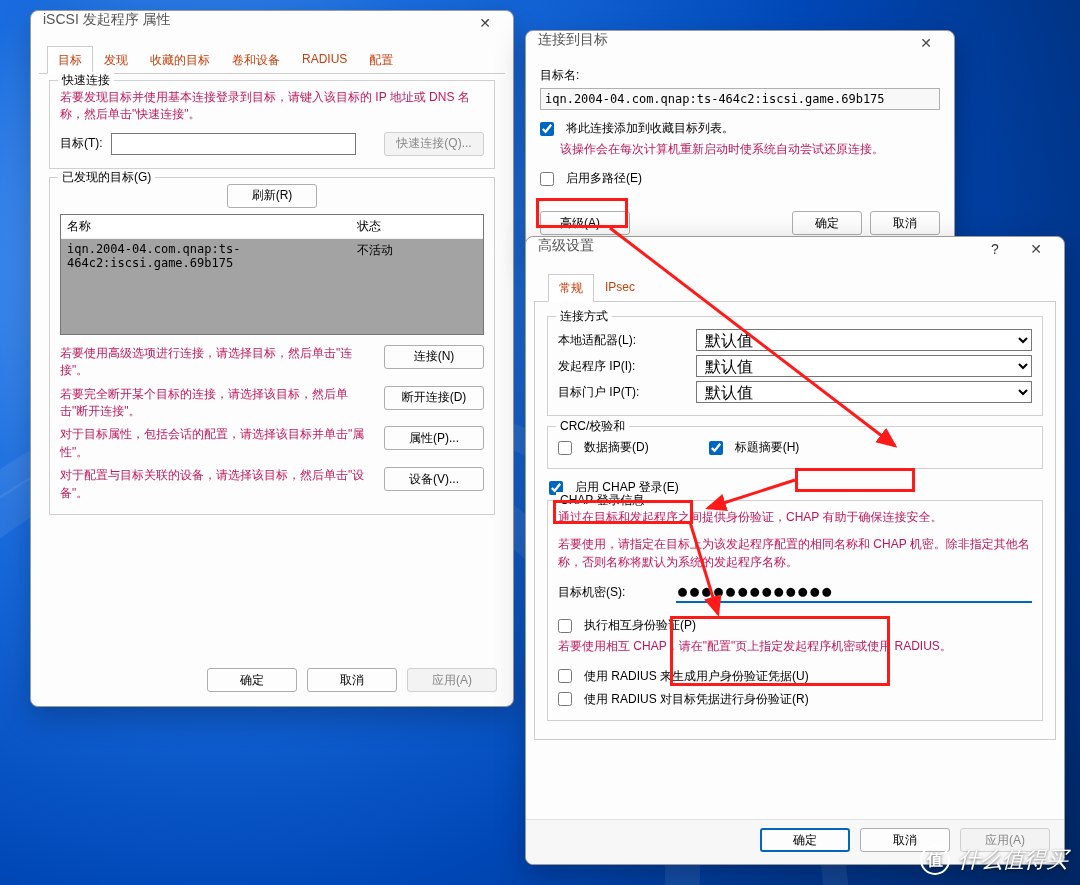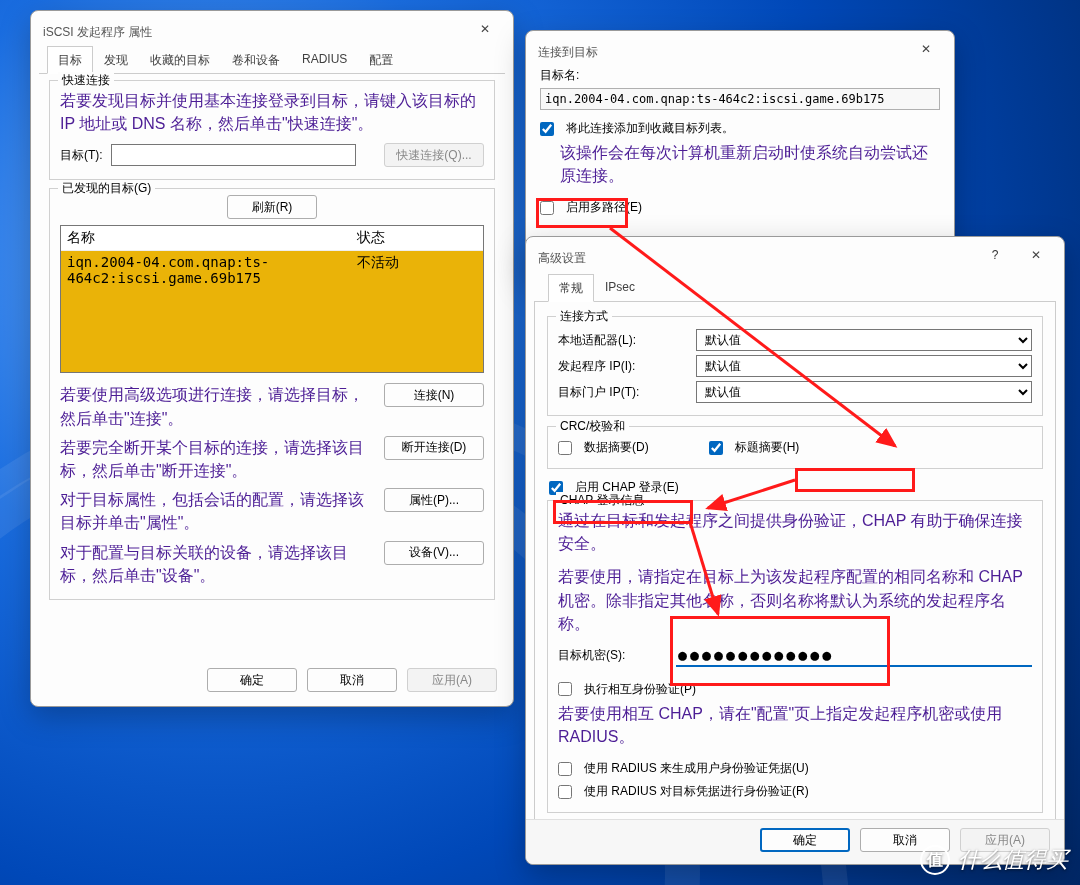--- a/index.html
+++ b/index.html
@@ -20,34 +20,34 @@
   }
   .dialog {
     position: absolute;
     background: #fdfdfd;
     border: 1px solid #9a9a9a;
     border-radius: 8px;
     box-shadow: 0 10px 30px rgba(0,0,0,0.25);
   }
   .titlebar {
     height: 30px; padding: 0 8px 0 12px;
-    display:flex; align-items:flex-end; justify-content:space-between;
-    font-size: 12px; color:#333;
+    display:flex; align-items:flex-start; justify-content:space-between;
+    font-size: 14px; color:#333;
   }
   .titlebar .ttl { color:#555; }
   .closebtn {
     width: 40px; height:24px; display:flex; align-items:center; justify-content:center;
     cursor:pointer; color:#444; border-radius:4px;
   }
   .tabs {
     display:flex; border-bottom:1px solid #ccc; padding-left:8px; gap:0;
   }
   .tab {
     padding: 5px 10px 4px; border:1px solid transparent; border-bottom:none;
-    font-size:12px; cursor:pointer; color:#404040; position:relative; top:1px;
+    font-size:12px; cursor:pointer; color:#c2410c; position:relative; top:1px;
     background:transparent;
   }
   .tab.active {
     background:#fff; border-color:#ccc; border-bottom:1px solid #fff;
   }
   .group {
     border:1px solid #d0d0d0; margin:8px 10px; padding:8px 10px; position:relative;
   }
   .glabel {
     position:absolute; top:-9px; left:8px; background:#fdfdfd; padding:0 4px; font-size:12px;
@@ -60,32 +60,32 @@
   }
   .txt.display { border:1px solid #b0b0b0; background:#f8f8f8; }
   .btn {
     min-width:90px; height:24px; border:1px solid #adadad; background:#fdfdfd;
     font-size:12px; cursor:pointer; padding:0 10px; display:inline-flex;
     align-items:center; justify-content:center; border-radius:3px;
   }
   .btn.disabled { color:#888; border-color:#d0d0d0; background:#f3f3f3; cursor:default;}
   .btn.primary { border:2px solid #0067c0; }
   .listbox {
-    border:1px solid #767676; background:#eab308; height:148px; overflow:auto;
-    font-family: Consolas, "SimSun", monospace; font-size:14px;
+    border:1px solid #767676; background:#a3a3a3; height:121px; overflow:auto;
+    font-family: Consolas, "SimSun", monospace; font-size:12px;
   }
   .listhdr { display:flex; padding:3px 6px; border-bottom:1px solid #eee; background:#fff; font-family:"Microsoft YaHei"; }
   .listrow { display:flex; padding:3px 6px; }
   .col1 { flex:0 0 290px; }
   .col2 { flex:1; font-family:"Microsoft YaHei"; }
-  .hint { font-size:16px; line-height:1.45; color:#4c1d95; }
+  .hint { font-size:12px; line-height:1.45; color:#be185d; }
   .section-actions { display:flex; justify-content:flex-end; gap:10px; padding:10px 16px 14px; }
   .chk { width:14px; height:14px; margin:0 4px 0 0; accent-color:#0067c0;}
   .select {
-    flex:1; height:22px; border:1px solid #767676; background:#fff; font-size:12px;
+    flex:1; height:22px; border:1px solid #767676; background:#fff; font-size:16px;
     padding:0 4px; font-family:"Microsoft YaHei";
   }
   .underline-input {
     flex:1; border:none; border-bottom:1px solid #888; height:22px; font-size:12px;
     font-family: Consolas, monospace; outline:none; background:transparent;
   }
   .underline-input.focus { border-bottom:2px solid #0067c0; }
   .dlgbtns {
     display:flex; justify-content:flex-end; gap:10px; padding:8px 14px 12px;
     border-top:1px solid #e0e0e0; background:#f7f7f7;

